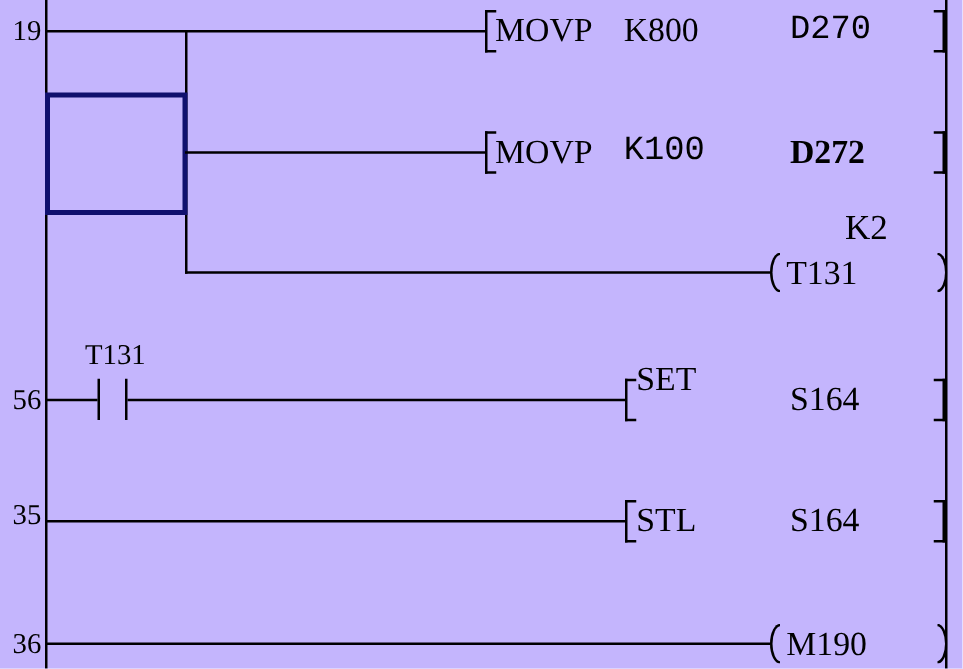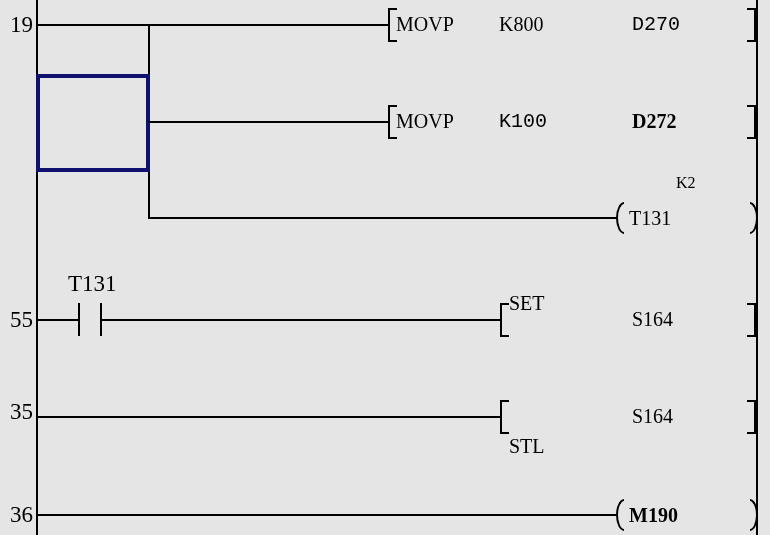--- a/index.html
+++ b/index.html
@@ -5,21 +5,21 @@
 <style>
   html, body {
     margin: 0;
     padding: 0;
     background: #ffffff;
   }
   #canvas {
     position: relative;
     width: 770px;
     height: 535px;
-    background: #e5e5e5;
+    background: #c4b5fd;
     overflow: hidden;
     font-family: "Liberation Serif", "DejaVu Serif", serif;
     color: #000000;
   }
 
   
   .rail {
     position: absolute;
     background: #000000;
     width: 2px;
@@ -47,28 +47,28 @@
   .rung-num {
     position: absolute;
     font-size: 23px;
     line-height: 23px;
     text-align: right;
     white-space: nowrap;
     color: #000000;
   }
   .op-text {
     position: absolute;
-    font-size: 20px;
+    font-size: 27px;
     line-height: 23px;
     white-space: nowrap;
     color: #000000;
   }
   .preset-text {
     position: absolute;
-    font-size: 16px;
+    font-size: 28px;
     line-height: 23px;
     white-space: nowrap;
     color: #000000;
   }
   .contact-label {
     position: absolute;
     font-size: 23px;
     line-height: 23px;
     white-space: nowrap;
     color: #000000;
@@ -156,46 +156,46 @@
   <div class="op-text" style="left:396px; top:110px;">MOVP</div>
   <div class="op-text" style="left:499px; top:110px;font-family:Liberation Mono, monospace;">K100</div>
   <div class="op-text" style="left:632px; top:110px;font-weight:bold;">D272</div>
   <div class="brk-right" style="left:747px; top:105px;"></div>
 
   <div class="preset-text" style="left:676px; top:171px;">K2</div>
   <div class="coil-left" style="left:616px; top:202px;"></div>
   <div class="op-text" style="left:629px; top:207px;">T131</div>
   <div class="coil-right" style="left:744px; top:202px;"></div>
 
-  <div class="rung-num" style="left:0px; top:308px; width:33px;">55</div>
+  <div class="rung-num" style="left:0px; top:308px; width:33px;">56</div>
 
   <div class="contact-label" style="left:68px; top:272px;">T131</div>
 
   <div class="wire-h" style="left:36px; top:319px; width:42px;"></div>
 
   <div class="contact-bar" style="left:78px; top:303px; height:33px;"></div>
   <div class="contact-bar" style="left:100px; top:303px; height:33px;"></div>
 
   <div class="wire-h" style="left:102px; top:319px; width:398px;"></div>
 
   <div class="brk-left" style="left:500px; top:303px;"></div>
   <div class="op-text" style="left:509px; top:292px;">SET</div>
   <div class="op-text" style="left:632px; top:308px;">S164</div>
   <div class="brk-right" style="left:747px; top:303px;"></div>
 
   <div class="rung-num" style="left:0px; top:400px; width:33px;">35</div>
 
   <div class="wire-h" style="left:36px; top:416px; width:464px;"></div>
 
   <div class="brk-left" style="left:500px; top:400px;"></div>
-  <div class="op-text" style="left:509px; top:405px;margin-top:30px;">STL</div>
+  <div class="op-text" style="left:509px; top:405px;">STL</div>
   <div class="op-text" style="left:632px; top:405px;">S164</div>
   <div class="brk-right" style="left:747px; top:400px;"></div>
 
   <div class="rung-num" style="left:0px; top:503px; width:33px;">36</div>
 
   <div class="wire-h" style="left:36px; top:514px; width:580px;"></div>
 
   <div class="coil-left" style="left:616px; top:499px;"></div>
-  <div class="op-text" style="left:629px; top:504px;font-weight:bold;">M190</div>
+  <div class="op-text" style="left:629px; top:504px;">M190</div>
   <div class="coil-right" style="left:744px; top:499px;"></div>
 
 </div>
 
 </body></html>

